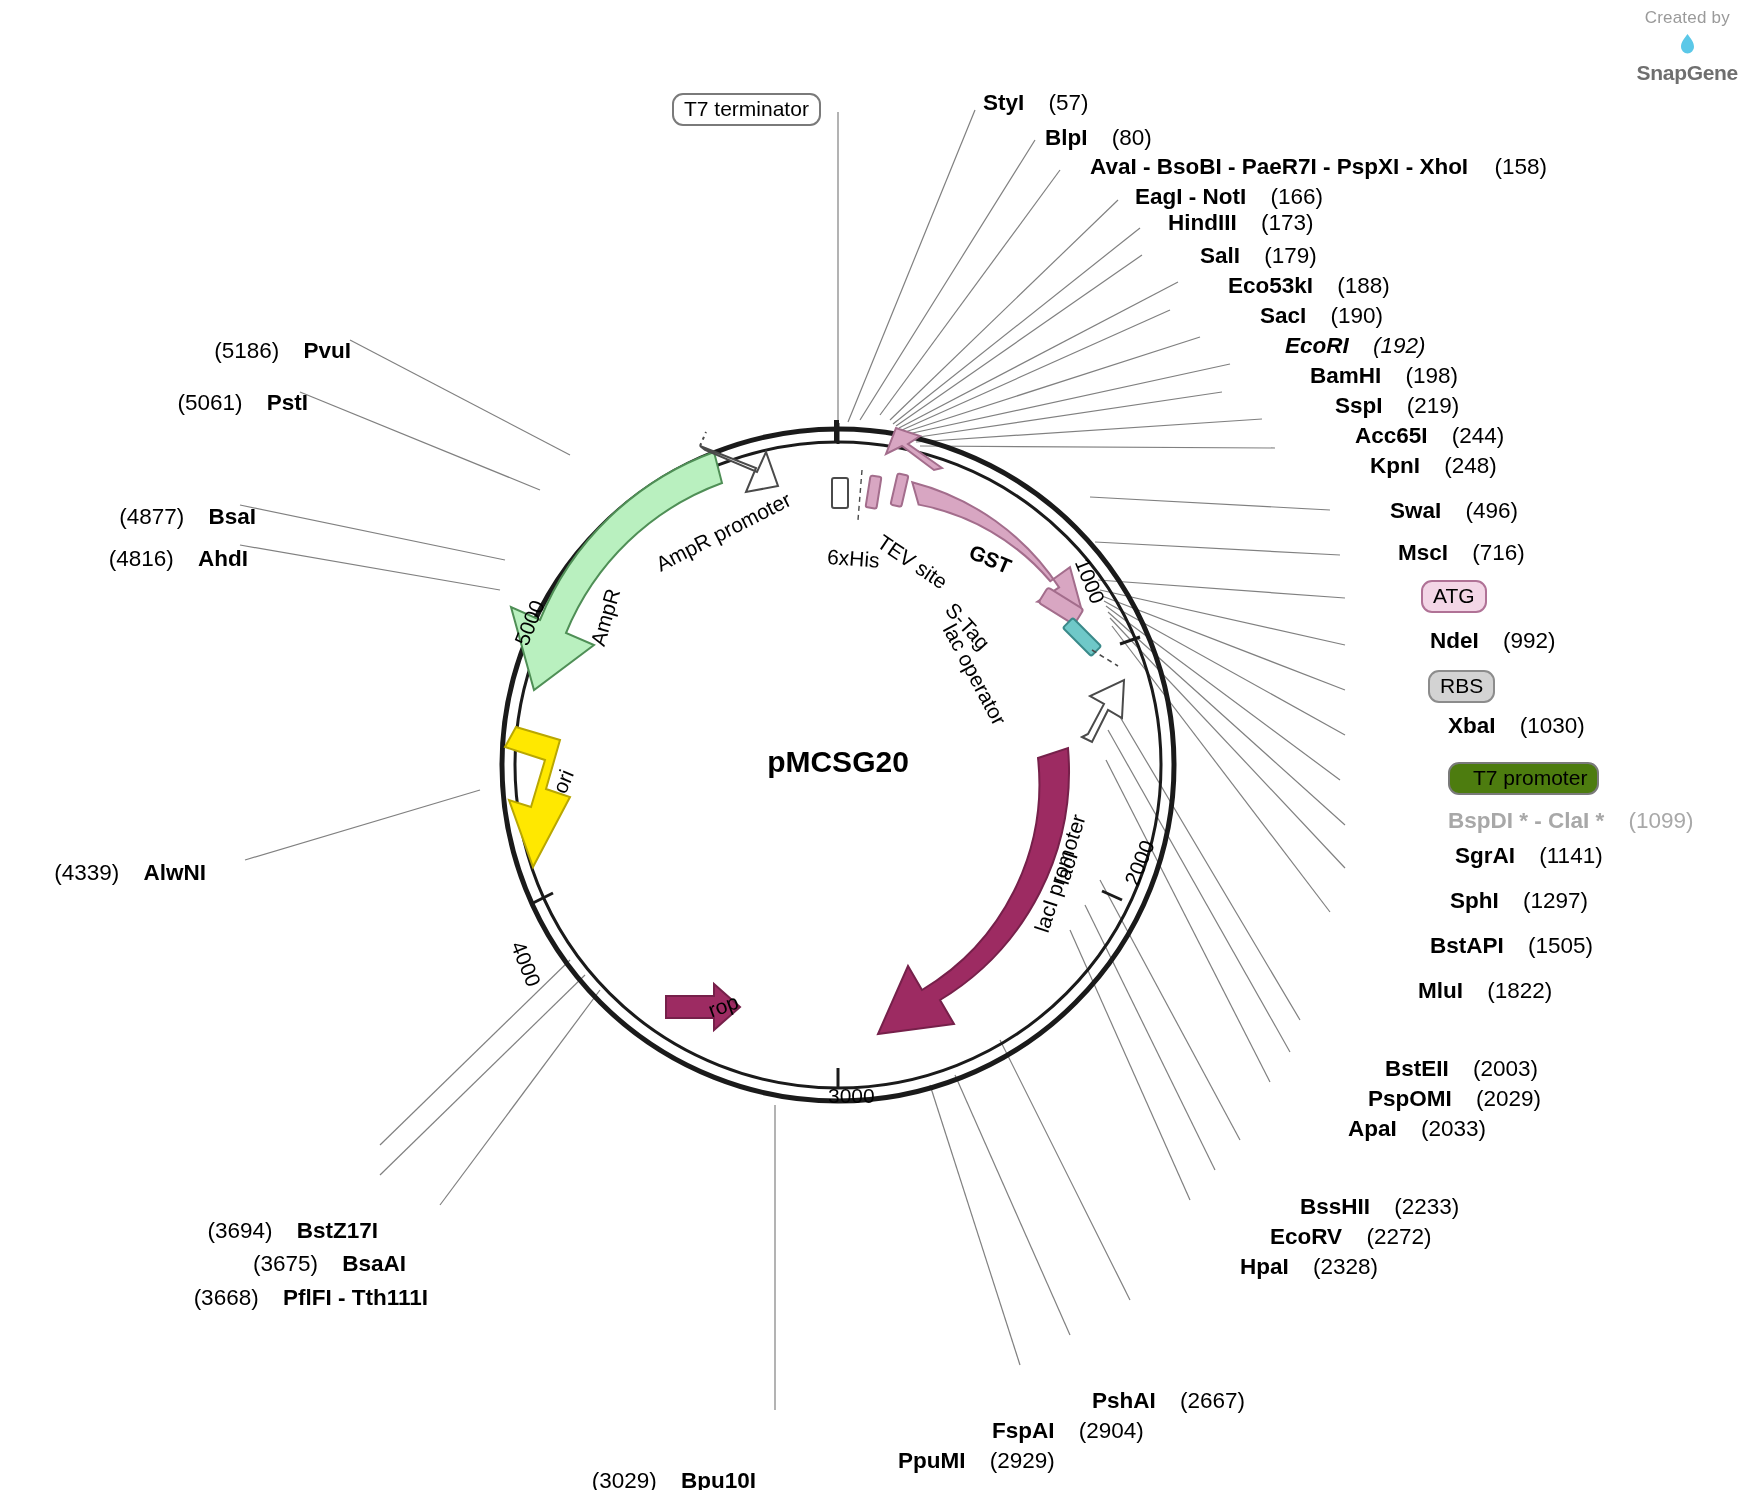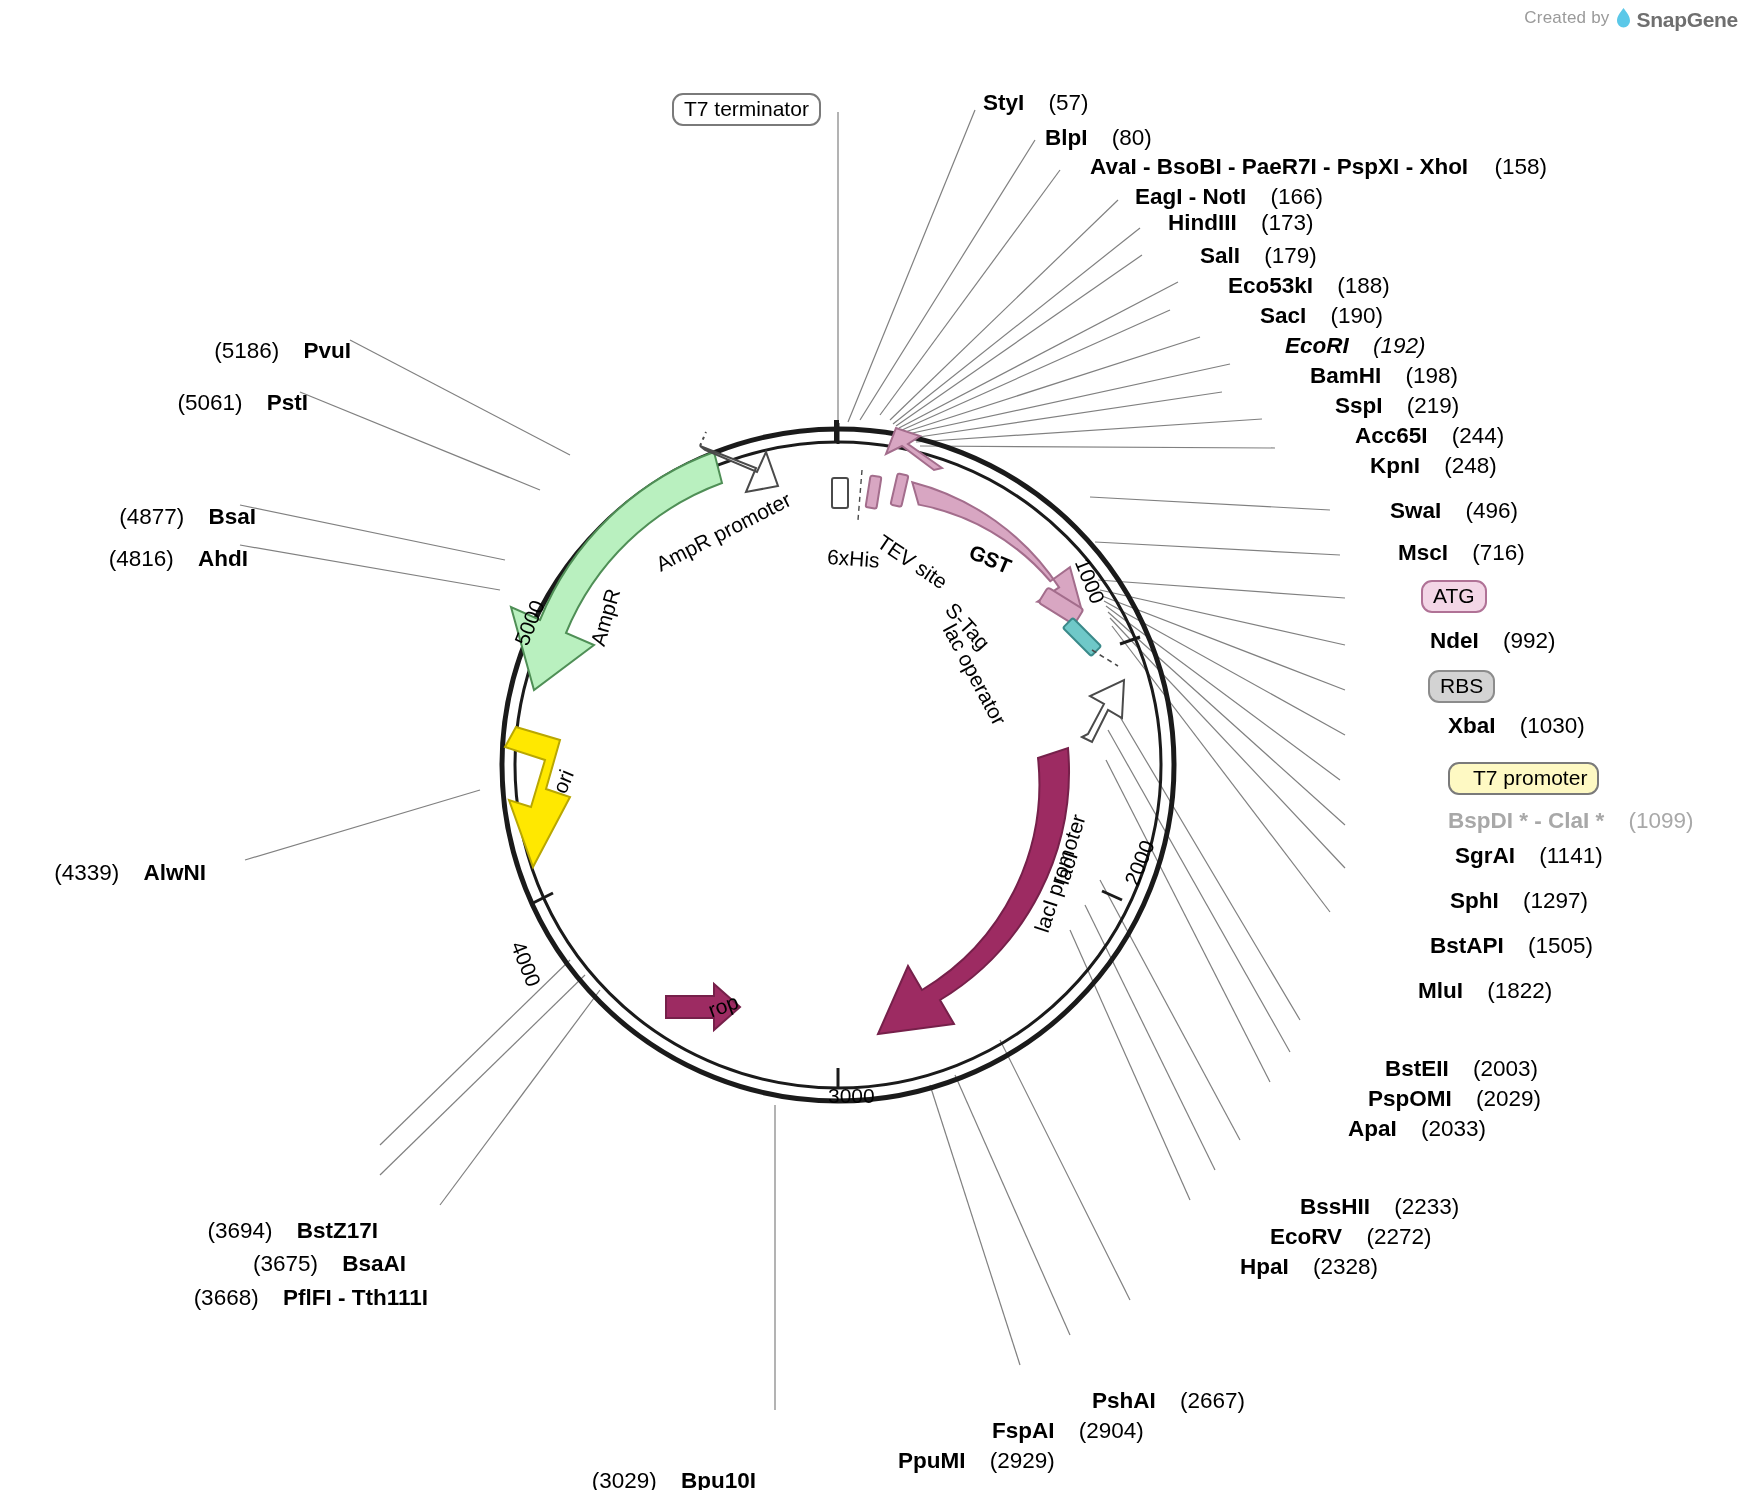--- a/index.html
+++ b/index.html
@@ -24,24 +24,26 @@
     position: absolute;
     left: 0; top: 0;
     width: 1756px;
     height: 1490px;
   }
   .credit {
     position: absolute;
     right: 18px;
     top: 8px;
     display: flex;
+    align-items: center;
     gap: 6px;
     font-size: 17px;
     color: #9a9a9a;
     letter-spacing: 0.2px;
+    flex-direction: column;
   }
   .credit .sg-logo {
     display: inline-block;
     width: 15px;
     height: 21px;
     position: relative;
   }
   .credit .sg-name {
     font-weight: bold;
     font-size: 21px;
@@ -71,21 +73,21 @@
     font-size: 21px;
     padding: 3px 10px 4px 10px;
     border-radius: 11px;
     border: 2px solid #f97316;
     background: #fff;
     white-space: nowrap;
     line-height: 1.05;
   }
   .tag.atg { background: #f3d6e6; border-color: #b07296; }
   .tag.rbs { background: #d3d3d3; border-color: #8c8c8c; }
-  .tag.t7p { background: #fef9c3; border-color: #7a7a7a; padding-left: 23px; }
+  .tag.t7p { background: #4d7c0f; border-color: #7a7a7a; padding-left: 23px; }
   .tag.t7t { background: #ffffff; border-color: #7a7a7a; }
 
   
   .center-title {
     position: absolute;
     text-align: center;
     font-weight: bold;
     font-size: 30px;
     color: #000;
   }
@@ -269,20 +271,21 @@
       <rect x="868" y="476" width="11" height="32" rx="2" fill="#d8a6c2" stroke="#a36d8c" stroke-width="2" transform="rotate(9 873 492)"></rect>
       <rect x="894" y="474" width="11" height="32" rx="2" fill="#d8a6c2" stroke="#a36d8c" stroke-width="2" transform="rotate(13 899 490)"></rect>
       <line x1="862" y1="470" x2="858" y2="520" stroke="#4a4a4a" stroke-width="1.4" stroke-dasharray="5 4"></line>
     </g>
 
     <g>
       <rect x="834" y="420" width="5" height="22" fill="#1a1a1a"></rect>
     </g>
   </svg>
 
+  <div class="center-title" style="left:638px; top:745px; width:400px;">pMCSG20</div>
 
   <div class="tag t7t" style="left:672px; top:93px;">T7 terminator</div>
   <div class="tag atg" style="left:1421px; top:580px;">ATG</div>
   <div class="tag rbs" style="left:1428px; top:670px;">RBS</div>
   <div class="tag t7p" style="left:1448px; top:762px;">T7 promoter</div>
 
   <div class="maplbl" style="left:652px; top:555px; transform:rotate(-27deg);">AmpR promoter</div>
   <div class="maplbl" style="left:586px; top:642px; transform:rotate(-74deg);">AmpR</div>
   <div class="maplbl" style="left:548px; top:788px; transform:rotate(-68deg);">ori</div>
   <div class="maplbl" style="left:705px; top:1000px; transform:rotate(-20deg);">rop</div>

